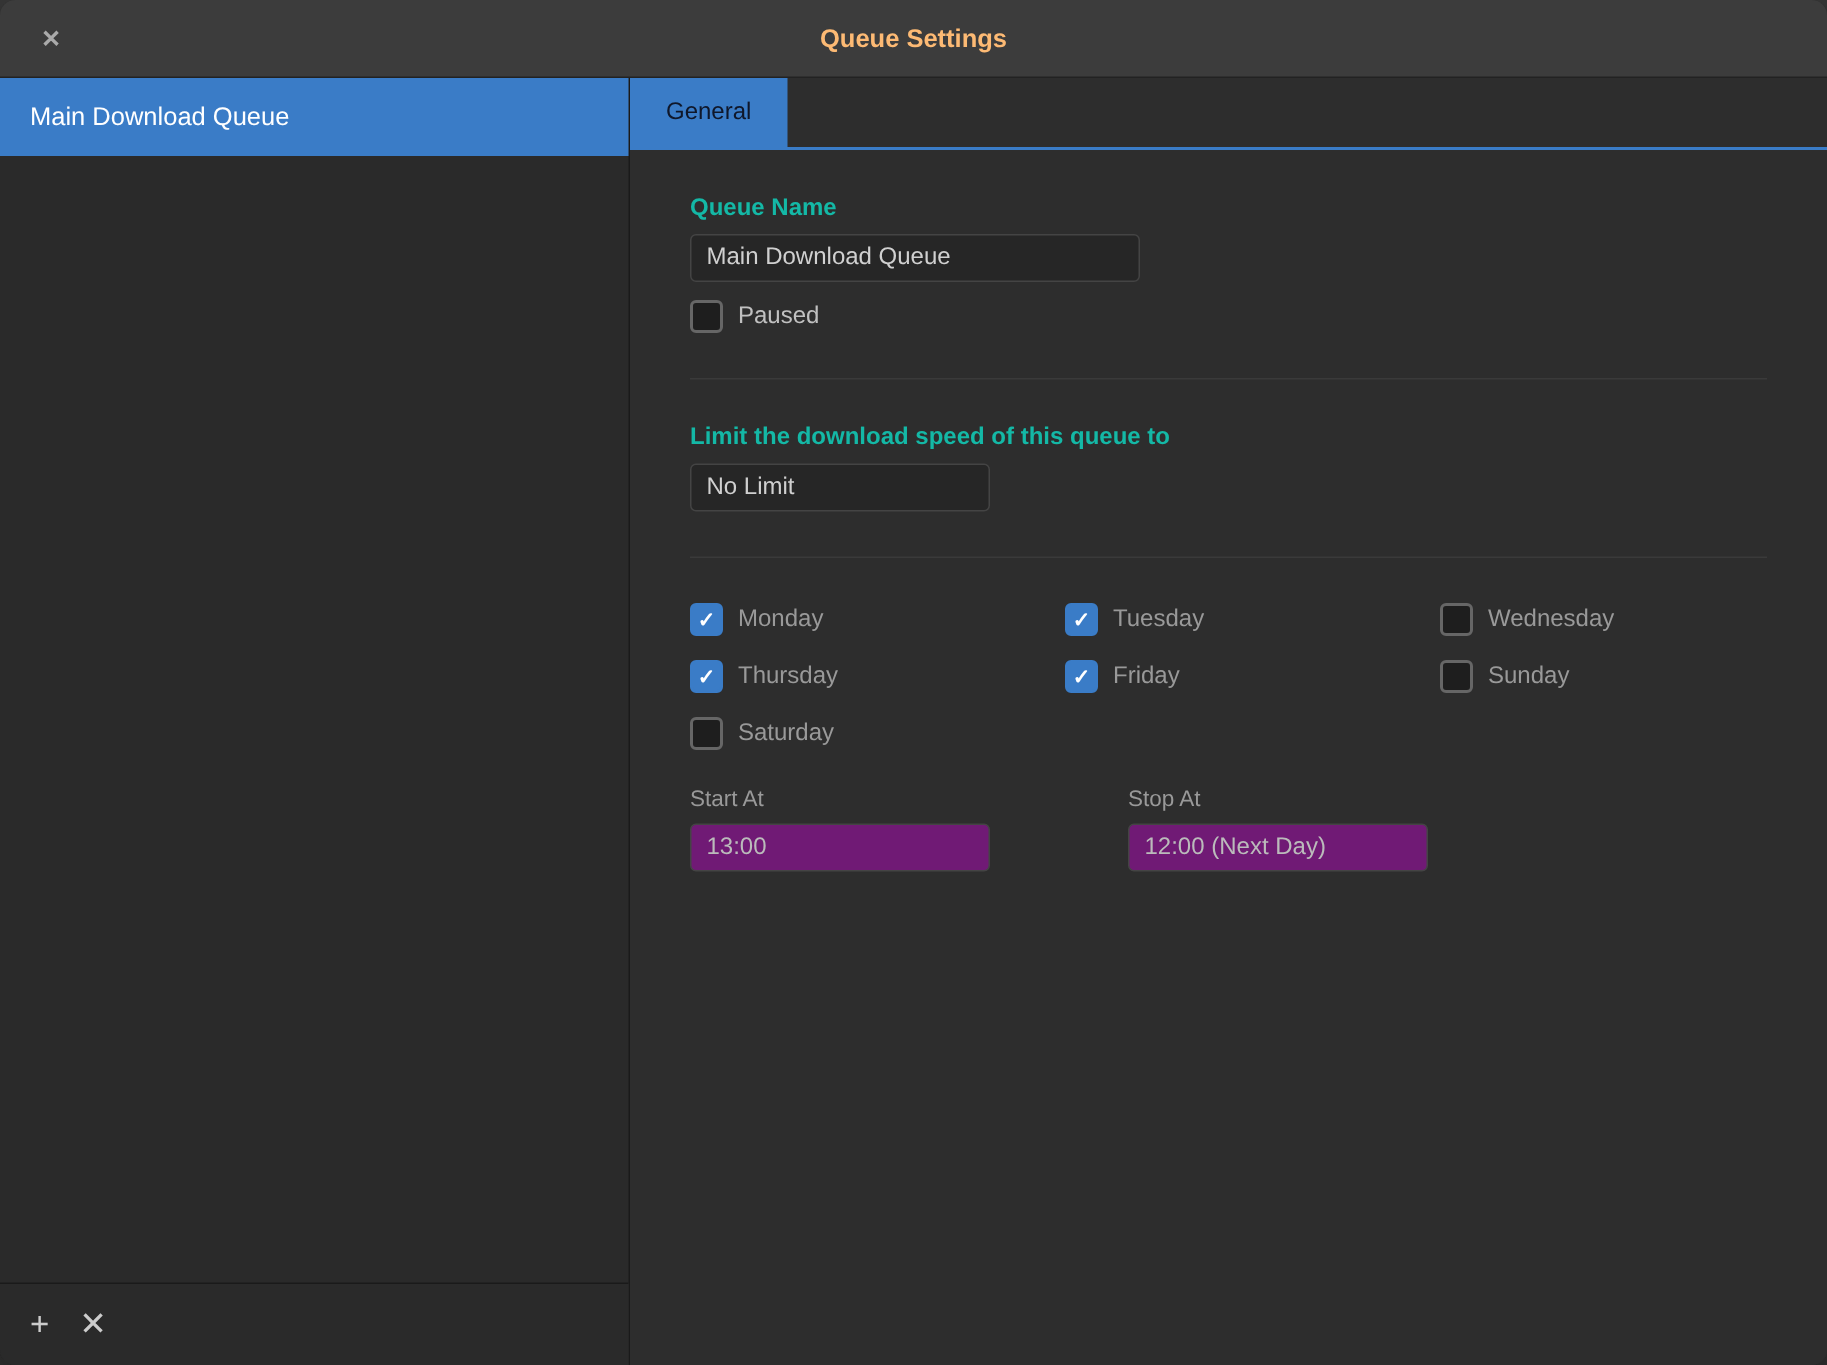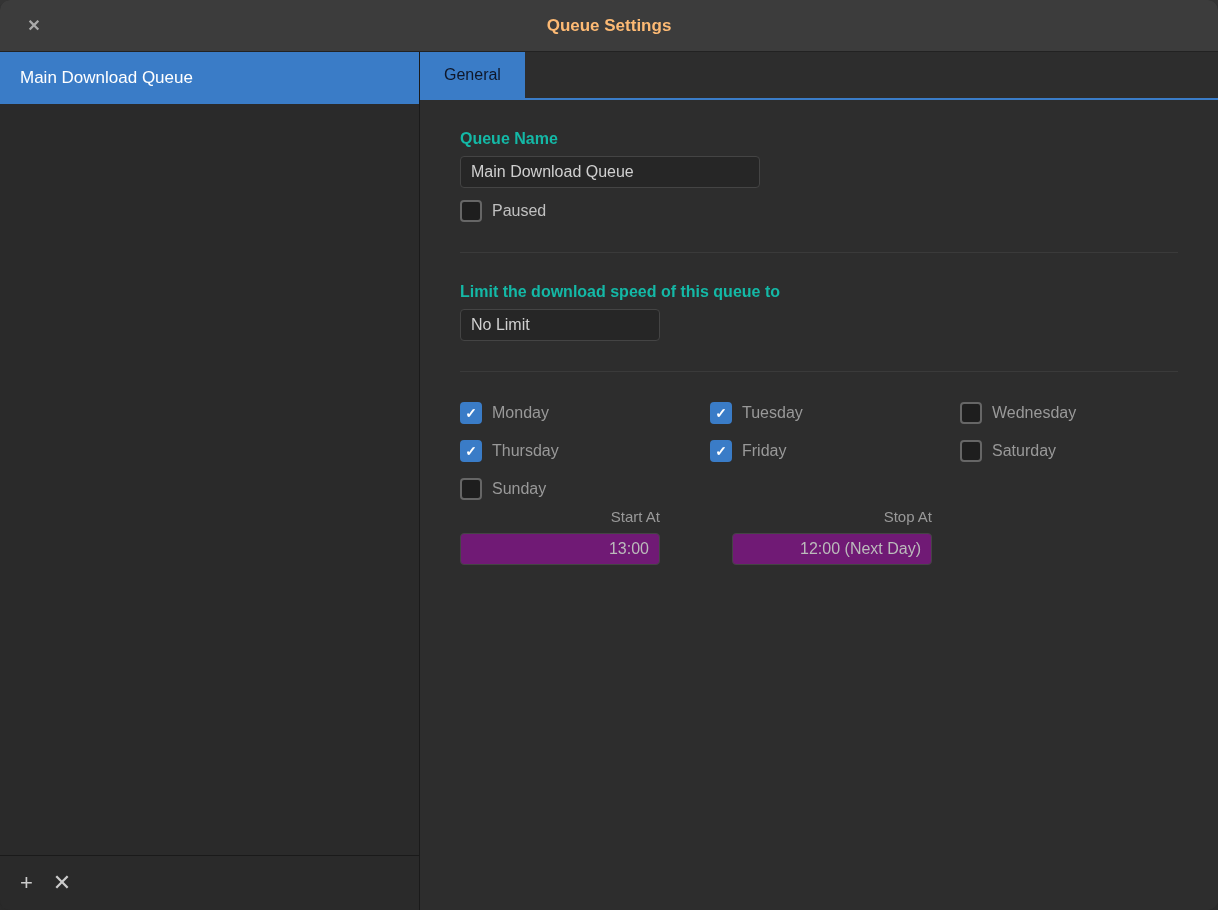--- a/index.html
+++ b/index.html
@@ -205,40 +205,39 @@
     .enable-scheduler-label {
       color: #d0d0d0;
       font-size: 17px;
       font-weight: 600;
     }
 
     .days-grid {
       display: grid;
       grid-template-columns: 220px 220px 220px;
       gap: 16px 30px;
-      margin-bottom: 8px;
+      margin-bottom: 24px;
       text-align: right;
     }
 
     .day-row {
       display: flex;
       align-items: center;
       gap: 10px;
       cursor: pointer;
     }
 
     .day-label {
       color: #999;
       font-size: 16px;
     }
 
     .time-section {
       display: flex;
-      gap: 72px;
-      text-align: right;
+      gap: 92px;
     }
 
     .time-field {
       display: flex;
       flex-direction: column;
       gap: 8px;
     }
 
     .time-field-label {
       color: #999;
@@ -334,26 +333,26 @@
               <span class="day-label">Thursday</span>
             </div>
 
             <div class="day-row">
               <div class="checkbox checked"></div>
               <span class="day-label">Friday</span>
             </div>
 
             <div class="day-row">
               <div class="checkbox"></div>
+              <span class="day-label">Sunday</span>
+            </div>
+
+            <div class="day-row">
+              <div class="checkbox"></div>
               <span class="day-label">Saturday</span>
-            </div>
-
-            <div class="day-row">
-              <div class="checkbox"></div>
-              <span class="day-label">Sunday</span>
             </div>
           </div>
 
           <div class="time-section">
             <div class="time-field">
               <span class="time-field-label">Start At</span>
               <div class="time-field-value">13:00</div>
             </div>
             <div class="time-field">
               <span class="time-field-label">Stop At</span>

